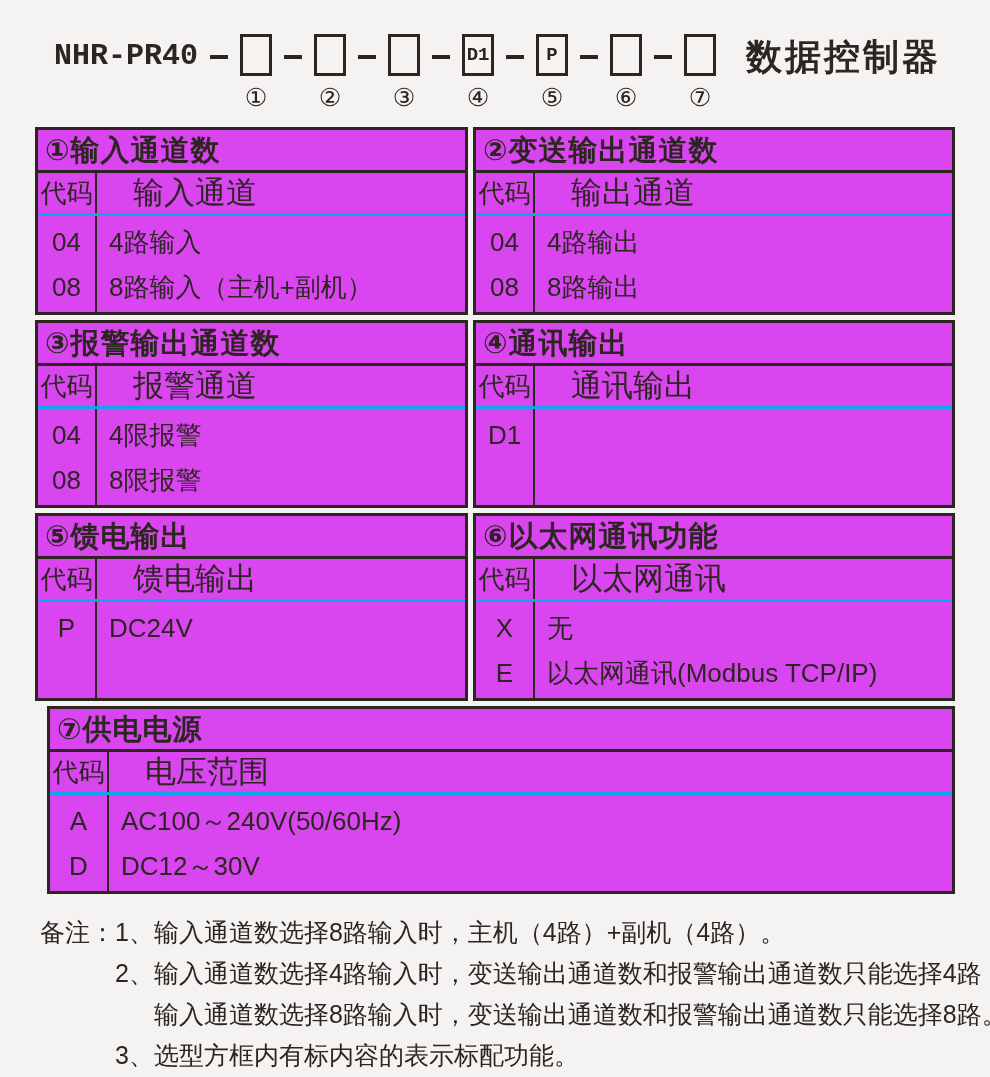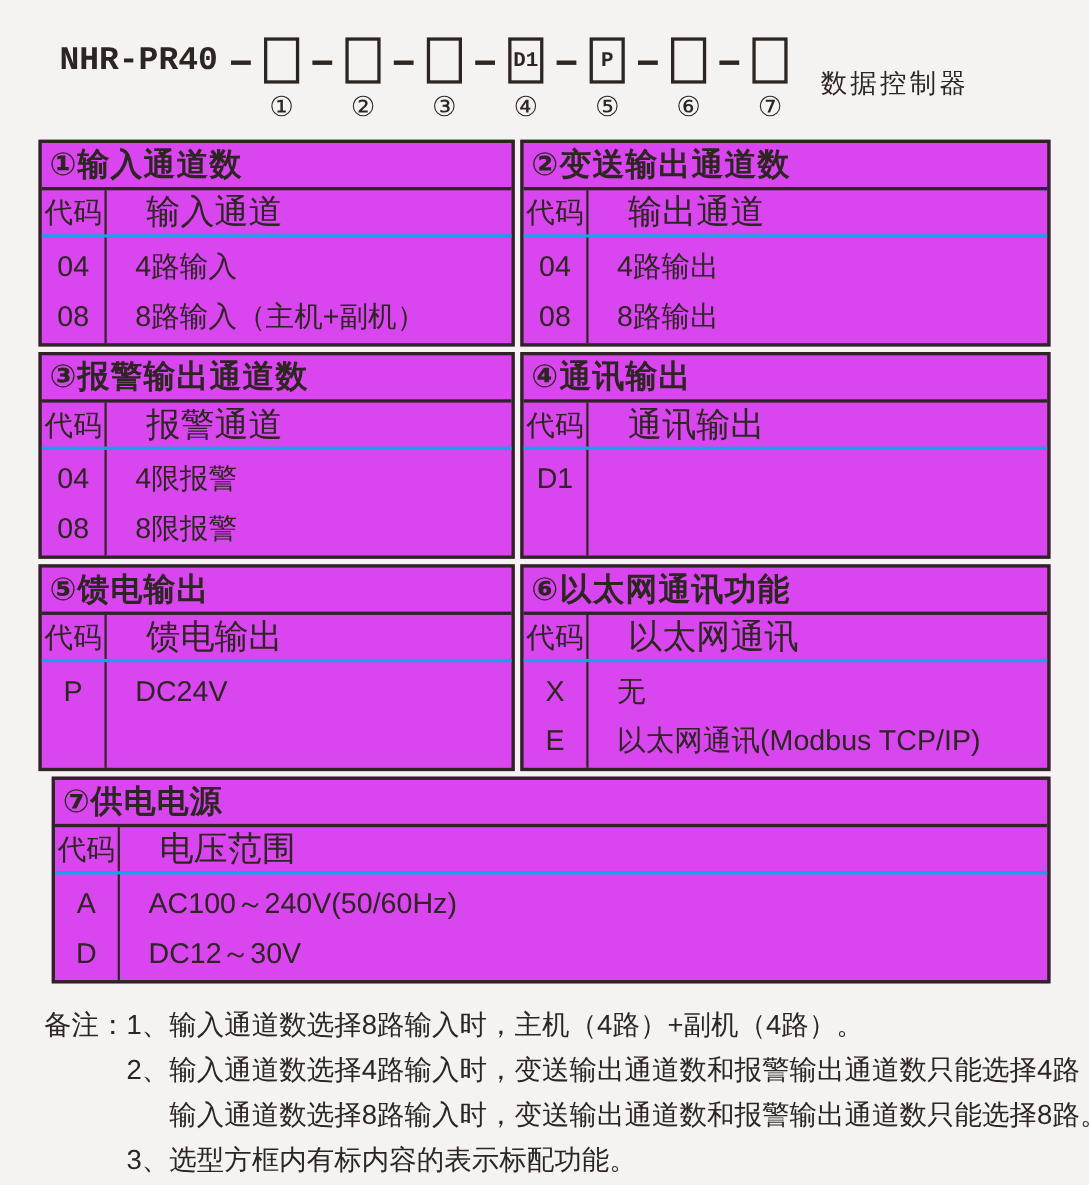--- a/index.html
+++ b/index.html
@@ -18,37 +18,37 @@
   .dash{width:18px;height:4px;background:#2d2522;margin:21px 12px 0 12px;flex:none;}
   .slot{display:flex;flex-direction:column;align-items:center;flex:none;}
   .mbox{
     width:32px;height:42px;border:3px solid #2d2522;box-sizing:border-box;
     display:flex;align-items:center;justify-content:center;
     font-family:"Liberation Mono","DejaVu Sans Mono",monospace;
     font-size:19px;font-weight:bold;background:#f4f3f1;
   }
   .circ{margin-top:7px;font-size:25px;line-height:28px;}
   .model-suffix{
-    font-size:24px;font-weight:normal;line-height:46px;margin-left:30px;
-    letter-spacing:3px;white-space:nowrap;margin-top:20px;
+    font-size:36px;font-weight:bold;line-height:46px;margin-left:30px;
+    letter-spacing:3px;white-space:nowrap;
   }
   
   .spec-table{margin:16px 35px 0 35px;display:flex;flex-direction:column;gap:5px;}
   .band{display:grid;grid-template-columns:433px 482px;gap:5px;}
   .band.full{grid-template-columns:1fr;padding-left:12px;}
   .section{border:3px solid #2d2522;display:flex;flex-direction:column;box-sizing:border-box;background:#d946ef;}
   .sec-header{
     font-size:29px;font-weight:bold;height:40px;line-height:40px;
     padding-left:7px;border-bottom:3px solid #2d2522;letter-spacing:1px;white-space:nowrap;
   }
   .sec-sub{display:flex;border-bottom:3px solid #0ea5e9;height:40px;}
   .code-w{width:59px;flex:none;border-right:2px solid #2d2522;box-sizing:border-box;}
   .sub-code{line-height:40px;text-align:center;font-size:26px;}
   .sub-label{flex:1;line-height:40px;padding-left:12px;font-size:31px;white-space:nowrap;margin-left:24px;}
-  .sec-body{display:flex;flex:1;min-height:96px;gap:14px;}
+  .sec-body{display:flex;flex:1;min-height:96px;}
   .body-codes{padding-top:4px;}
   .code-cell{height:45px;line-height:45px;text-align:center;font-size:26px;}
   .body-labels{flex:1;padding:4px 0 0 12px;}
   .label-cell{height:45px;line-height:45px;font-size:26px;white-space:nowrap;}
   
   .notes{display:flex;margin:18px 0 0 40px;font-size:25px;line-height:41px;}
   .notes-prefix{flex:none;white-space:nowrap;}
   .notes-items{display:flex;flex-direction:column;}
   .note-item{display:flex;}
   .note-marker{flex:none;white-space:nowrap;}

